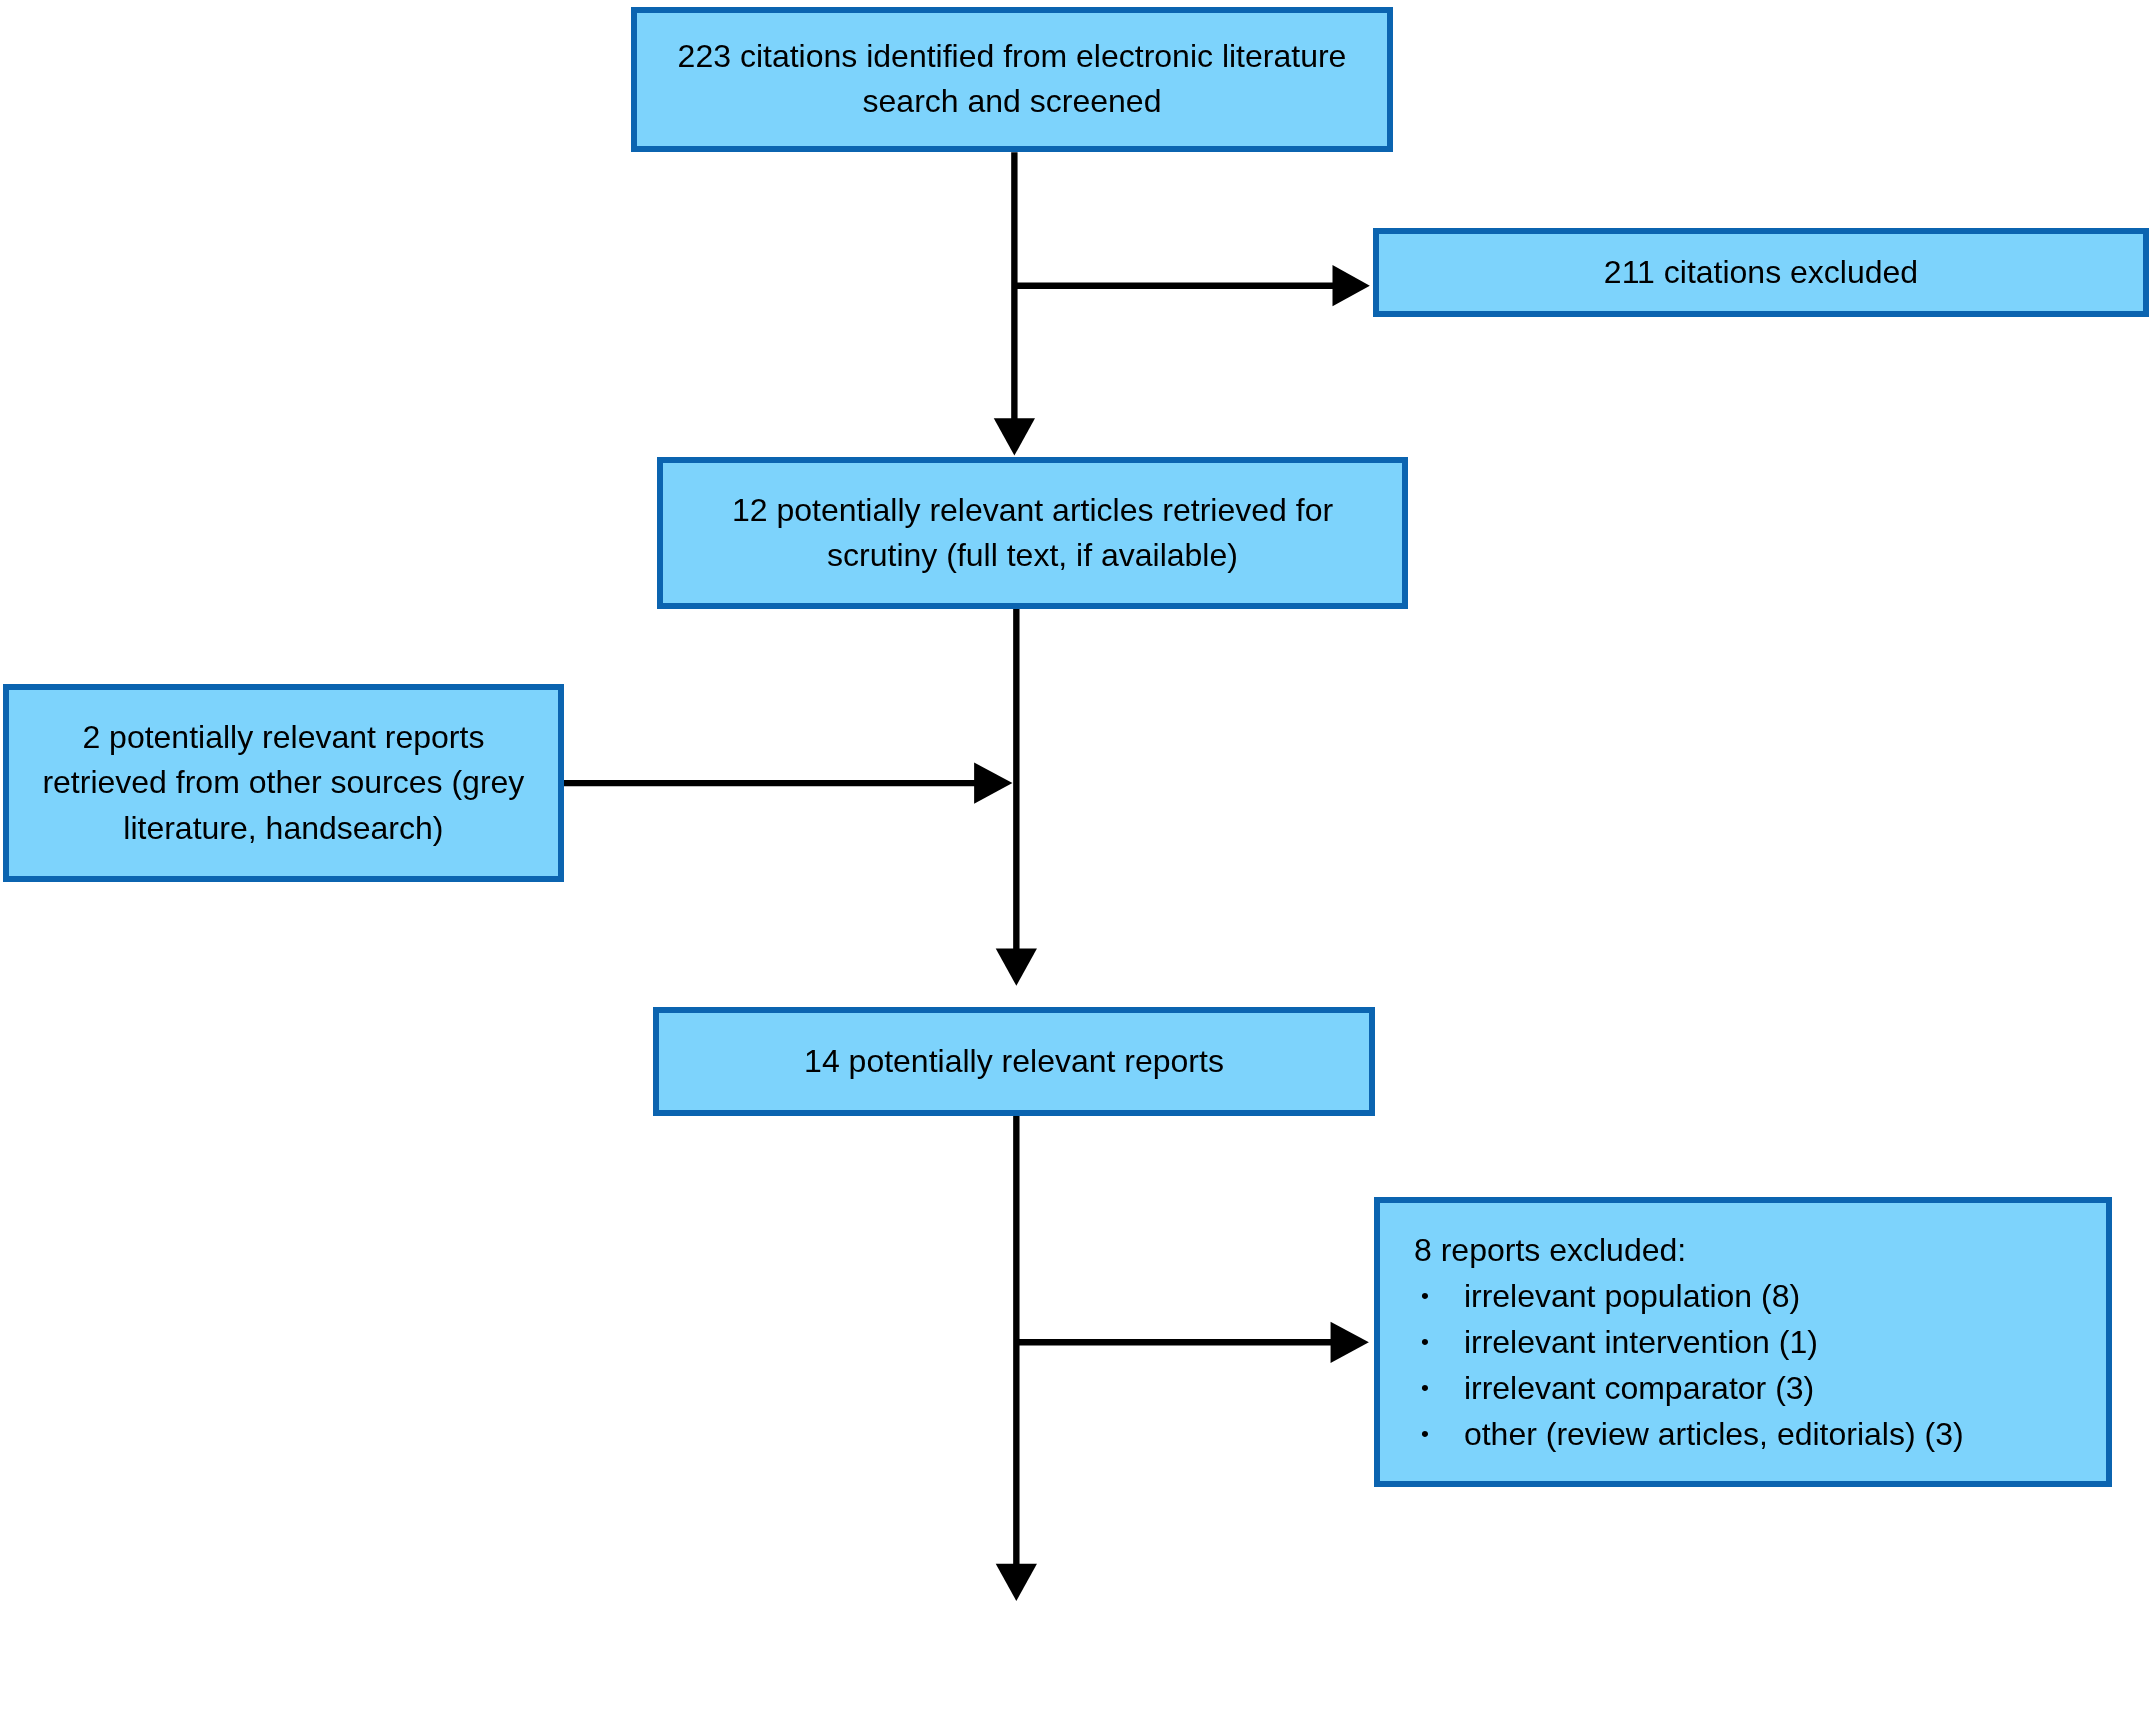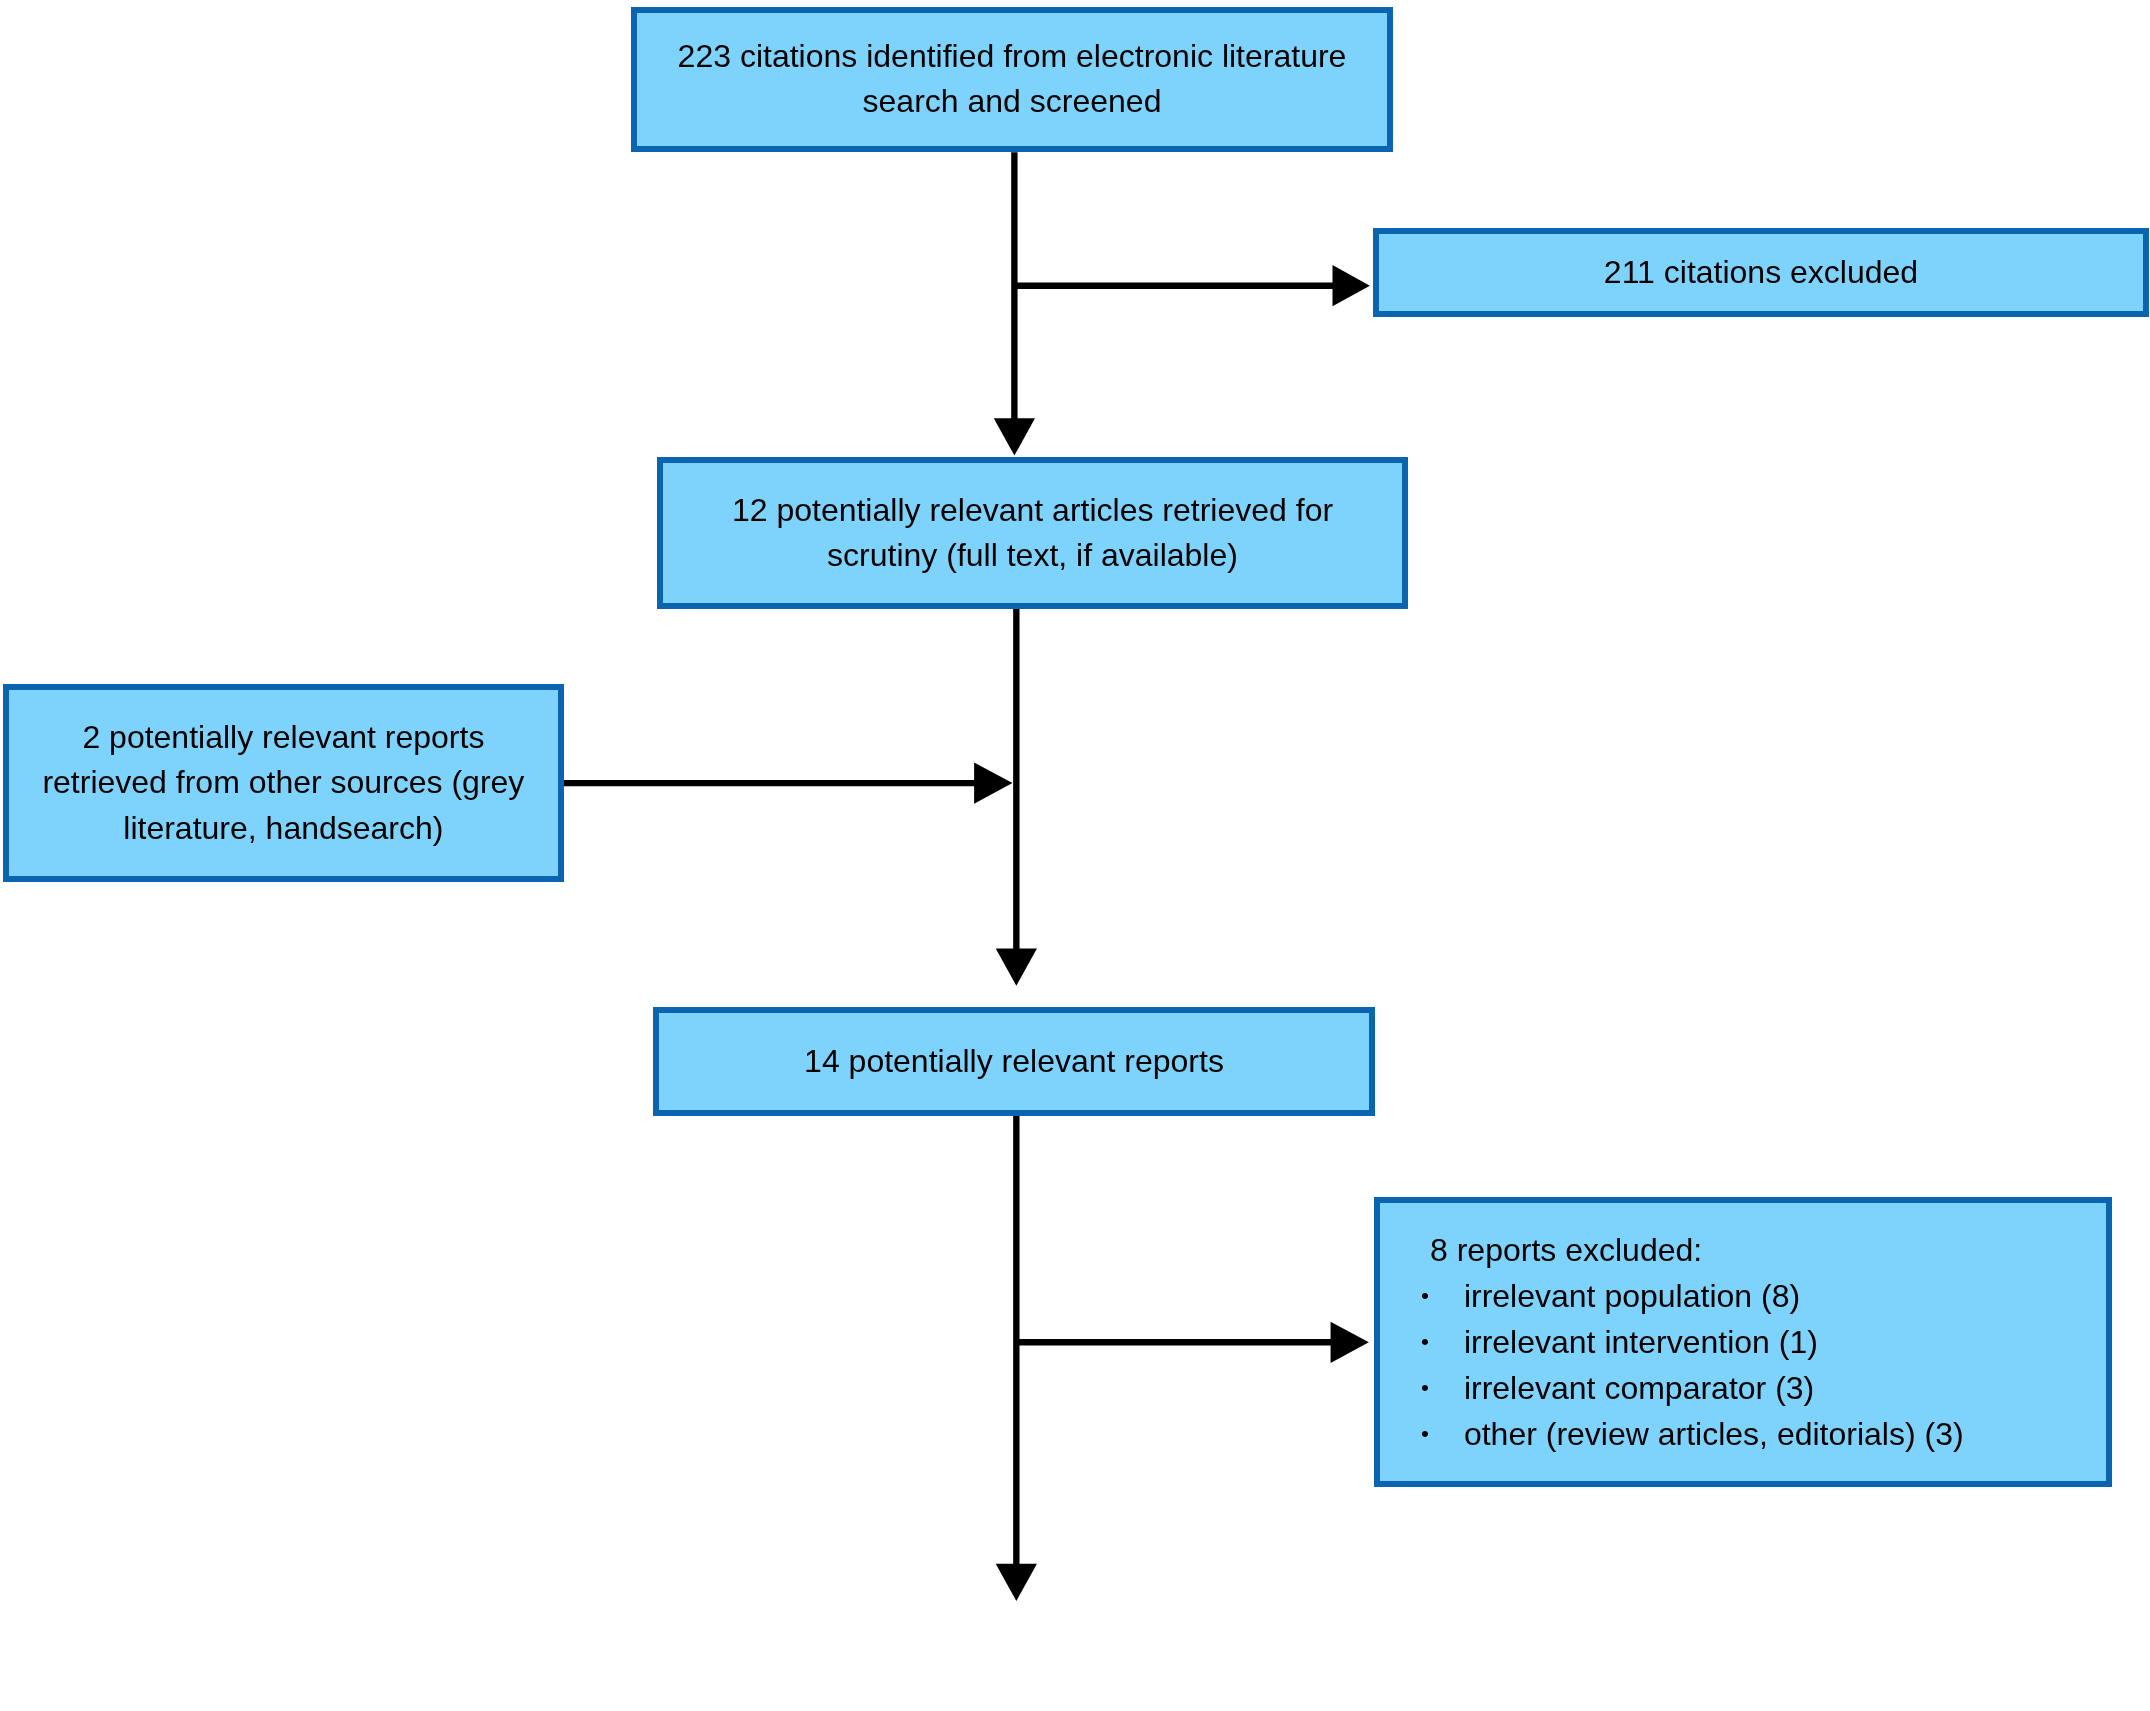--- a/index.html
+++ b/index.html
@@ -49,21 +49,20 @@
     left: 1374px; top: 1197px; width: 738px; height: 290px;
     flex-direction: column;
     align-items: flex-start;
     justify-content: center;
     text-align: left;
     padding: 4.9px 14.7px 4.9px 34px;
   }
   .node-included          { left: 660px; top: 1604px; width: 715px; height: 105px; }
   .excl-title {
     line-height: 46px;
-    margin-left: 16px;
   }
   .li {
     display: flex;
     align-items: stretch;
   }
   .bullet {
     flex: 0 0 43px;
     padding-left: 6.9px;
     font-size: 22.6px;
     line-height: 46px;

